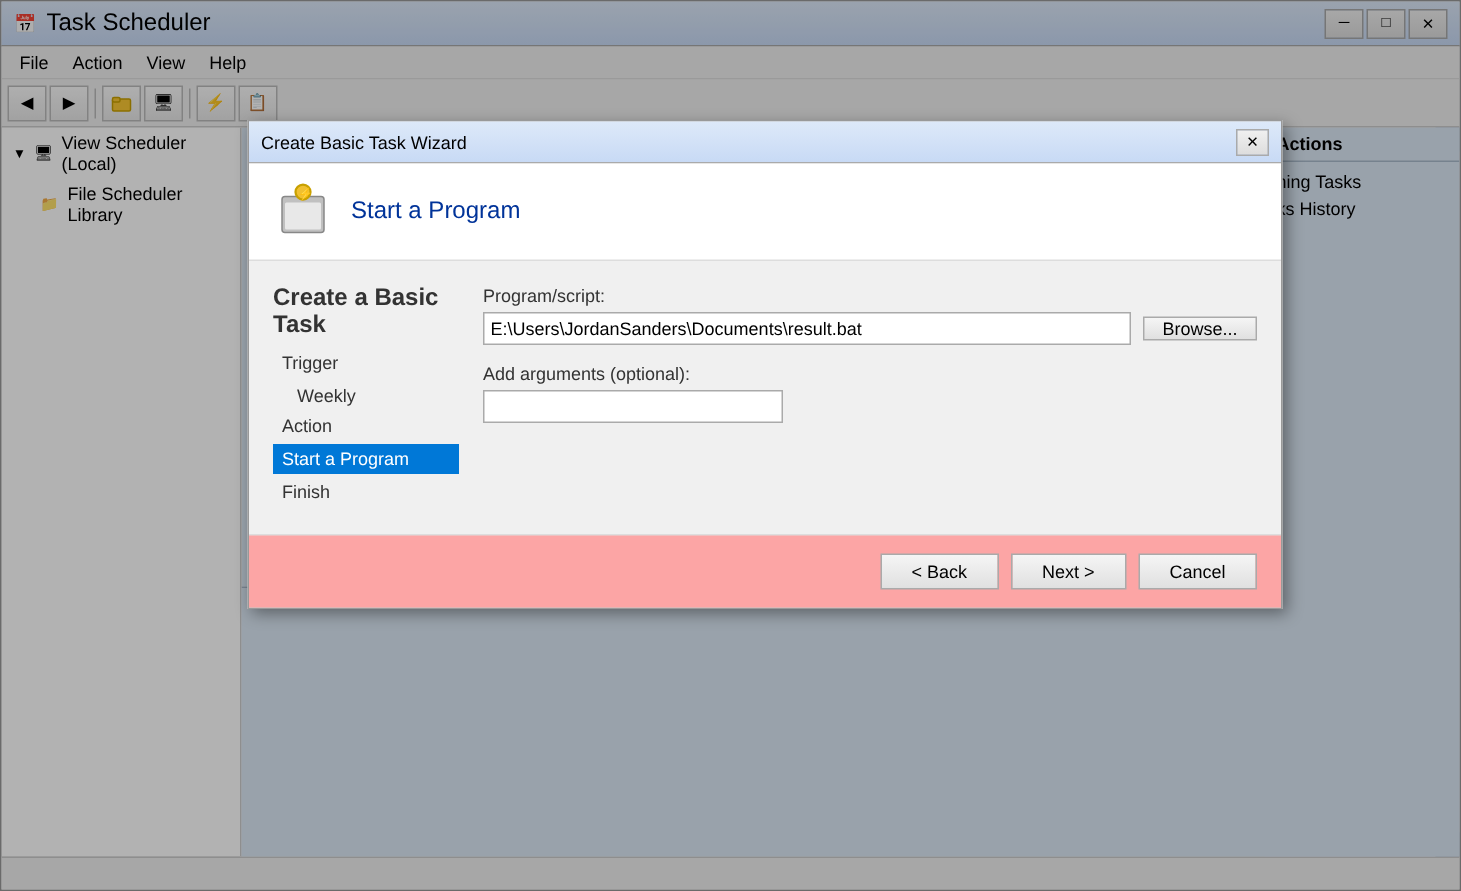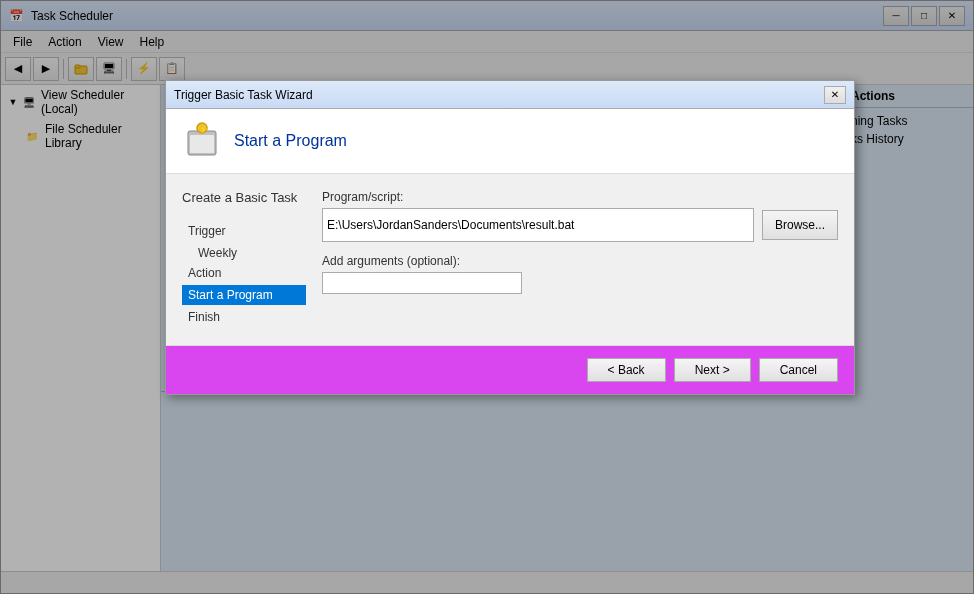--- a/index.html
+++ b/index.html
@@ -37,21 +37,21 @@
     .title-bar-icon {
       width: 16px;
       height: 16px;
       margin-right: 6px;
       display: flex;
       align-items: center;
       justify-content: center;
     }
     .title-bar-title {
       flex: 1;
-      font-size: 12px;
+      font-size: 16px;
       color: #000;
     }
     .title-bar-controls {
       display: flex;
       gap: 2px;
     }
     .tb-btn {
       width: 26px;
       height: 20px;
       background: linear-gradient(to bottom, #f0f0f0, #ddd);
@@ -258,24 +258,24 @@
       display: flex;
       padding: 16px;
       gap: 0;
     }
     .dialog-nav {
       width: 140px;
       flex-shrink: 0;
       padding-right: 16px;
     }
     .nav-section-title {
-      font-size: 13px;
-      font-weight: normal;
+      font-size: 16px;
+      font-weight: bold;
       color: #333;
-      margin-bottom: 16px;
+      margin-bottom: 6px;
     }
     .nav-item {
       padding: 3px 6px;
       font-size: 12px;
       cursor: pointer;
       color: #333;
       margin-bottom: 2px;
     }
     .nav-item.selected {
       background: #0078d7;
@@ -300,55 +300,55 @@
       margin-bottom: 4px;
       display: block;
     }
     .form-row {
       display: flex;
       align-items: center;
       gap: 8px;
     }
     .form-input {
       flex: 1;
-      height: 34px;
+      height: 22px;
       border: 1px solid #aaa;
       background: #fff;
       padding: 2px 4px;
       font-size: 12px;
       font-family: inherit;
     }
     .form-input-short {
       width: 200px;
       height: 22px;
       border: 1px solid #aaa;
       background: #fff;
       padding: 2px 4px;
       font-size: 12px;
       font-family: inherit;
     }
     .browse-btn {
-      height: 30px;
+      height: 16px;
       padding: 0 12px;
       background: linear-gradient(to bottom, #f5f5f5, #e0e0e0);
       border: 1px solid #aaa;
       cursor: pointer;
       font-size: 12px;
       font-family: inherit;
       white-space: nowrap;
     }
 
     
     .dialog-footer {
       padding: 12px 16px;
       display: flex;
       justify-content: flex-end;
       gap: 8px;
       border-top: 1px solid #ddd;
-      background: #d946ef;
+      background: #fca5a5;
     }
     .footer-btn {
       height: 24px;
       padding: 0 20px;
       background: linear-gradient(to bottom, #f5f5f5, #e0e0e0);
       border: 1px solid #aaa;
       cursor: pointer;
       font-size: 12px;
       font-family: inherit;
       min-width: 75px;
@@ -460,21 +460,21 @@
   </div>
 
   <div class="status-bar">
     <span></span>
   </div>
 
   <div class="dialog-overlay">
     <div class="dialog">
 
       <div class="dialog-title-bar">
-        <span class="dialog-title">Trigger Basic Task Wizard</span>
+        <span class="dialog-title">Create Basic Task Wizard</span>
         <button class="dialog-close-btn">✕</button>
       </div>
 
       <div class="dialog-body">
 
         <div class="dialog-header">
           <div class="dialog-header-icon">
             <svg width="40" height="40" viewBox="0 0 40 40">
               <rect x="6" y="10" width="28" height="24" rx="2" fill="#c0c0c0" stroke="#888" stroke-width="1"></rect>
               <rect x="8" y="14" width="24" height="18" rx="1" fill="#e8e8e8"></rect>

